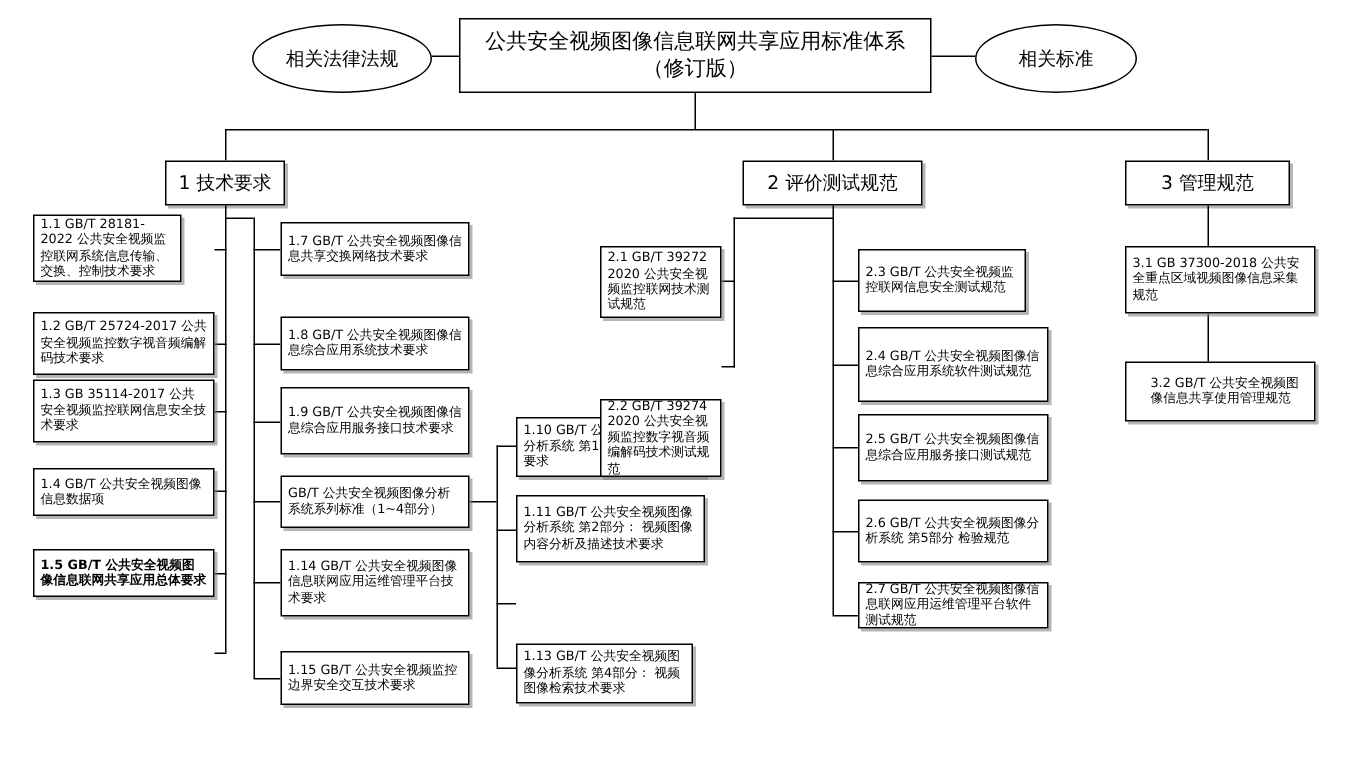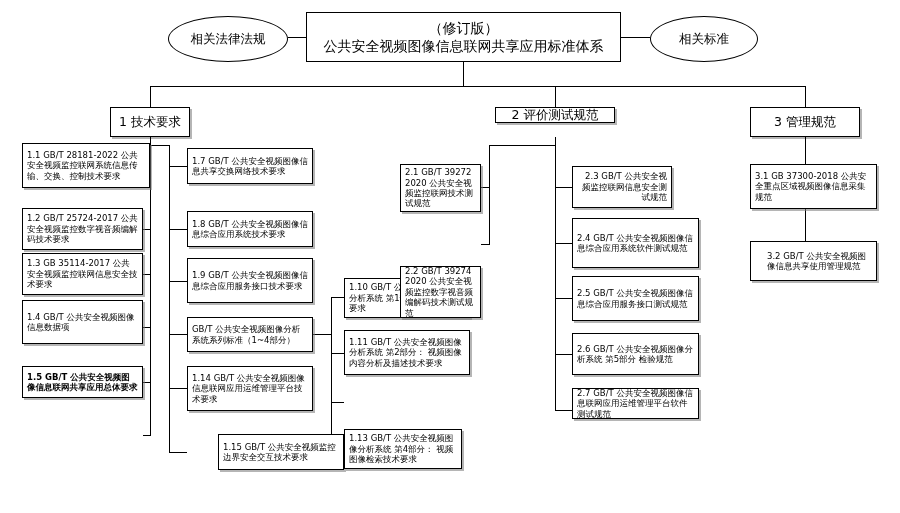--- a/index.html
+++ b/index.html
@@ -34,43 +34,43 @@
 <body>
 
 <div id="canvas">
 
   <div class="ellipse" style="left:168px;top:16px;width:120px;height:46px;">
     <span>相关法律法规</span>
   </div>
 
   <div class="title-box" style="left:306px;top:12px;width:315px;height:50px;">
     <div>
+      <div>公共安全视频图像信息联网共享应用标准体系</div>
       <div>（修订版）</div>
-      <div>公共安全视频图像信息联网共享应用标准体系</div>
     </div>
   </div>
 
   <div class="ellipse" style="left:650px;top:16px;width:108px;height:46px;">
     <span>相关标准</span>
   </div>
 
   <div class="ln h" style="left:288px;top:37px;width:18px;"></div>
   <div class="ln h" style="left:621px;top:37px;width:29px;"></div>
 
   <div class="ln v" style="left:463px;top:62px;height:24px;"></div>
   <div class="ln h" style="left:150px;top:86px;width:655px;"></div>
 
   <div class="ln v" style="left:150px;top:86px;height:21px;"></div>
   <div class="ln v" style="left:555px;top:86px;height:21px;"></div>
   <div class="ln v" style="left:805px;top:86px;height:21px;"></div>
 
   <div class="cat" style="left:110px;top:107px;width:80px;height:30px;">
     <span>1 技术要求</span>
   </div>
-  <div class="cat" style="left:495px;top:107px;width:120px;height:16px;">
+  <div class="cat" style="left:495px;top:107px;width:120px;height:30px;">
     <span>2 评价测试规范</span>
   </div>
   <div class="cat" style="left:750px;top:107px;width:110px;height:30px;">
     <span>3 管理规范</span>
   </div>
 
   <div class="ln v" style="left:150px;top:137px;height:8px;"></div>
   <div class="ln h" style="left:150px;top:145px;width:19px;"></div>
   <div class="ln v" style="left:150px;top:145px;height:290px;"></div>
   <div class="ln v" style="left:169px;top:145px;height:307px;"></div>
@@ -89,30 +89,30 @@
   <div class="ln h" style="left:169px;top:388px;width:18px;"></div>
   <div class="ln h" style="left:169px;top:452px;width:18px;"></div>
 
   <div class="ln h" style="left:313px;top:334px;width:18px;"></div>
   <div class="ln v" style="left:331px;top:297px;height:148px;"></div>
   <div class="ln h" style="left:331px;top:297px;width:13px;"></div>
   <div class="ln h" style="left:331px;top:353px;width:13px;"></div>
   <div class="ln h" style="left:331px;top:402px;width:13px;"></div>
   <div class="ln h" style="left:331px;top:445px;width:13px;"></div>
 
-  <div class="box f85" style="left:22px;top:143px;width:128px;height:45px;align-items:center;">
+  <div class="box f85" style="left:22px;top:143px;width:99px;height:45px;align-items:center;">
     <span class="txt">1.1 GB/T 28181-2022 公共安全视频监控联网系统信息传输、交换、控制技术要求</span>
     </div>
   <div class="box f85" style="left:22px;top:208px;width:121px;height:42px;">
     <span class="txt">1.2 GB/T 25724-2017 公共安全视频监控数字视音频编解码技术要求</span>
     </div>
   <div class="box f85" style="left:22px;top:253px;width:121px;height:42px;">
     <span class="txt">1.3 GB 35114-2017 公共安全视频监控联网信息安全技术要求</span>
     </div>
-  <div class="box f85" style="left:22px;top:300px;width:121px;height:44px;">
+  <div class="box f85" style="left:22px;top:312px;width:121px;height:32px;">
     <span class="txt">1.4 GB/T 公共安全视频图像信息数据项</span>
     </div>
   <div class="box f85" style="left:22px;top:366px;width:121px;height:32px;font-weight:bold;">
     <span class="txt">1.5 GB/T 公共安全视频图像信息联网共享应用总体要求</span>
     </div>
 
   <div class="box f85" style="left:187px;top:148px;width:126px;height:36px;">
     <span class="txt">1.7 GB/T 公共安全视频图像信息共享交换网络技术要求</span>
     </div>
   <div class="box f85" style="left:187px;top:211px;width:126px;height:36px;">
@@ -120,21 +120,21 @@
     </div>
   <div class="box f85" style="left:187px;top:258px;width:126px;height:45px;">
     <span class="txt">1.9 GB/T 公共安全视频图像信息综合应用服务接口技术要求</span>
     </div>
   <div class="box f85" style="left:187px;top:317px;width:126px;height:35px;">
     <span class="txt">GB/T 公共安全视频图像分析系统系列标准（1~4部分）</span>
     </div>
   <div class="box f85" style="left:187px;top:366px;width:126px;height:45px;">
     <span class="txt">1.14 GB/T 公共安全视频图像信息联网应用运维管理平台技术要求</span>
     </div>
-  <div class="box f85" style="left:187px;top:434px;width:126px;height:36px;margin-left:31px;">
+  <div class="box f85" style="left:187px;top:434px;width:126px;height:36px;">
     <span class="txt">1.15 GB/T 公共安全视频监控边界安全交互技术要求</span>
     </div>
 
   <div class="box f85" style="left:344px;top:278px;width:126px;height:40px;">
     <span class="txt">1.10  GB/T 公共安全视频图像分析系统 第1部分： 通用技术要求</span>
     </div>
   <div class="box f85" style="left:344px;top:330px;width:126px;height:45px;">
     <span class="txt">1.11  GB/T 公共安全视频图像分析系统 第2部分： 视频图像内容分析及描述技术要求</span>
     </div>
   <div class="box f85" style="left:344px;top:429px;width:118px;height:40px;">
@@ -155,21 +155,21 @@
   <div class="ln h" style="left:555px;top:354px;width:17px;"></div>
   <div class="ln h" style="left:555px;top:410px;width:17px;"></div>
 
   <div class="box f85" style="left:400px;top:164px;width:81px;height:48px;">
     <span class="txt">2.1 GB/T 39272 2020 公共安全视频监控联网技术测试规范</span>
     </div>
   <div class="box f85" style="left:400px;top:218px;width:81px;height:52px;margin-top:48px;">
     <span class="txt">2.2 GB/T 39274 2020 公共安全视频监控数字视音频编解码技术测试规范</span>
     </div>
 
-  <div class="box f85" style="left:572px;top:166px;width:100px;height:42px;text-align:right;">
+  <div class="box f85" style="left:572px;top:166px;width:112px;height:42px;">
     <span class="txt">2.3 GB/T 公共安全视频监控联网信息安全测试规范</span>
     </div>
   <div class="box f85" style="left:572px;top:218px;width:127px;height:50px;">
     <span class="txt">2.4 GB/T 公共安全视频图像信息综合应用系统软件测试规范</span>
     </div>
   <div class="box f85" style="left:572px;top:276px;width:127px;height:45px;">
     <span class="txt">2.5 GB/T 公共安全视频图像信息综合应用服务接口测试规范</span>
     </div>
   <div class="box f85" style="left:572px;top:333px;width:127px;height:42px;">
     <span class="txt">2.6 GB/T 公共安全视频图像分析系统 第5部分 检验规范</span>

